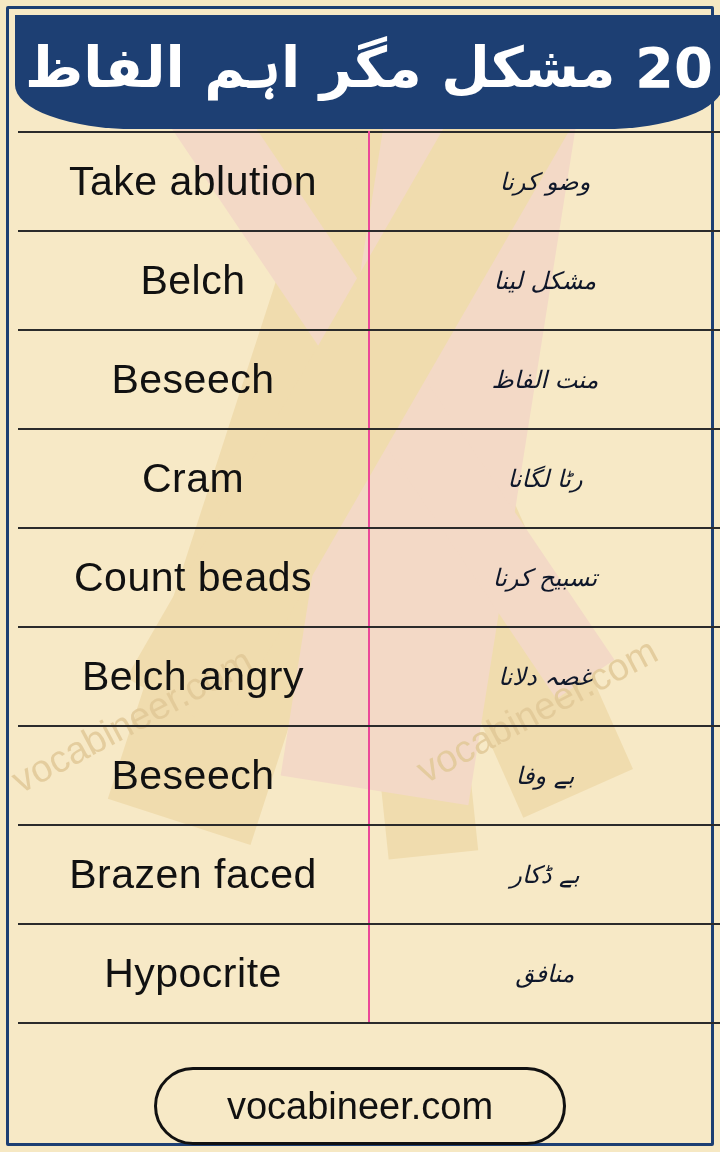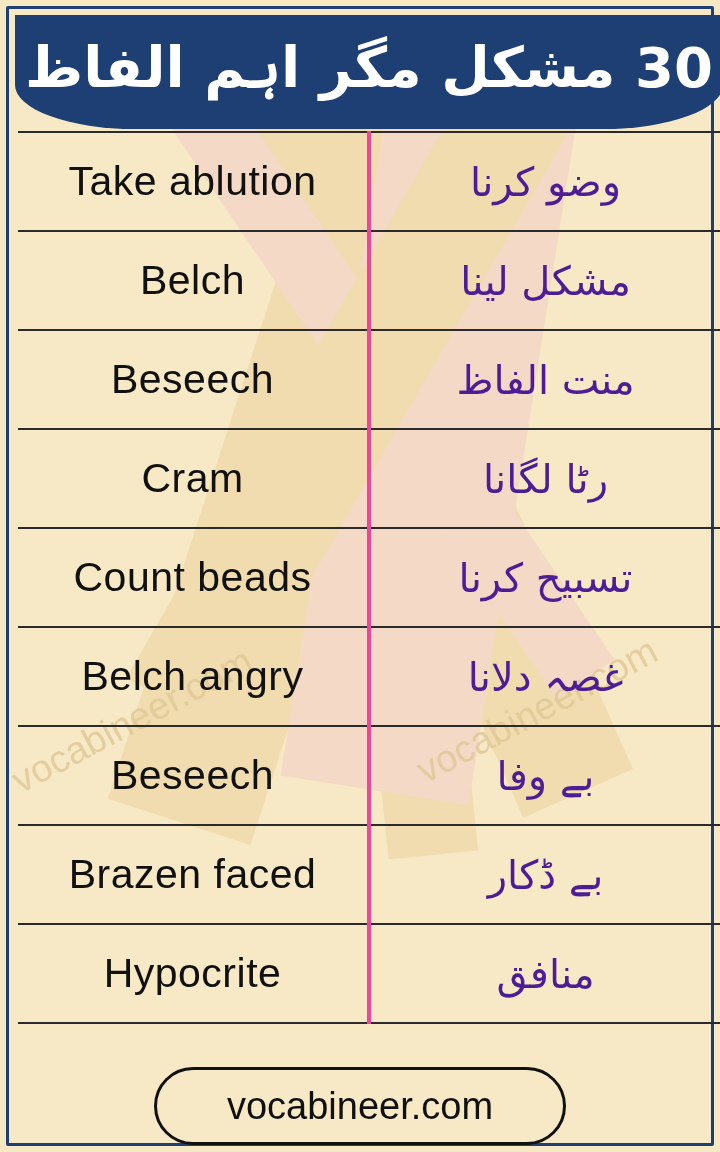--- a/index.html
+++ b/index.html
@@ -99,37 +99,38 @@
   .table td {
     border-top: 2px solid #2b2b2b;
     border-bottom: 2px solid #2b2b2b;
     height: 97px;
     padding: 0;
     text-align: center;
     vertical-align: middle;
   }
   .col-en {
     width: 50%;
-    border-right: 4px solid #ec4899;
+    border-right: 2px solid #ec4899;
   }
   .col-ur {
     width: 50%;
   }
   .en-text {
     font-size: 41px;
     color: #111111;
     font-family: "Liberation Sans", sans-serif;
     font-weight: 400;
     letter-spacing: 0.5px;
   }
   .ur-text {
-    font-size: 40px;
-    color: #4c1d95;
+    font-size: 24px;
+    color: #0f172a;
     direction: rtl;
     font-family: "DejaVu Sans", "Liberation Sans", sans-serif;
+    font-style: italic;
   }
   
   .footer {
     position: absolute;
     left: 50%;
     transform: translateX(-50%);
     bottom: -2px;
     width: 406px;
     height: 72px;
     border: 3px solid #111111;
@@ -199,21 +200,21 @@
         </tr>
         <tr>
           <td class="col-en"><span class="en-text">Hypocrite</span></td>
           <td class="col-ur"><span class="ur-text">منافق</span></td>
         </tr>
       </tbody>
     </table>
 
     <div class="header">
       <div class="header-inner">
-        <div class="header-title">30 مشکل مگر اہم الفاظ</div>
+        <div class="header-title">20 مشکل مگر اہم الفاظ</div>
       </div>
     </div>
 
     <div class="footer">
       <span class="footer-text">vocabineer.com</span>
     </div>
 
   </div>
 </div>
 

